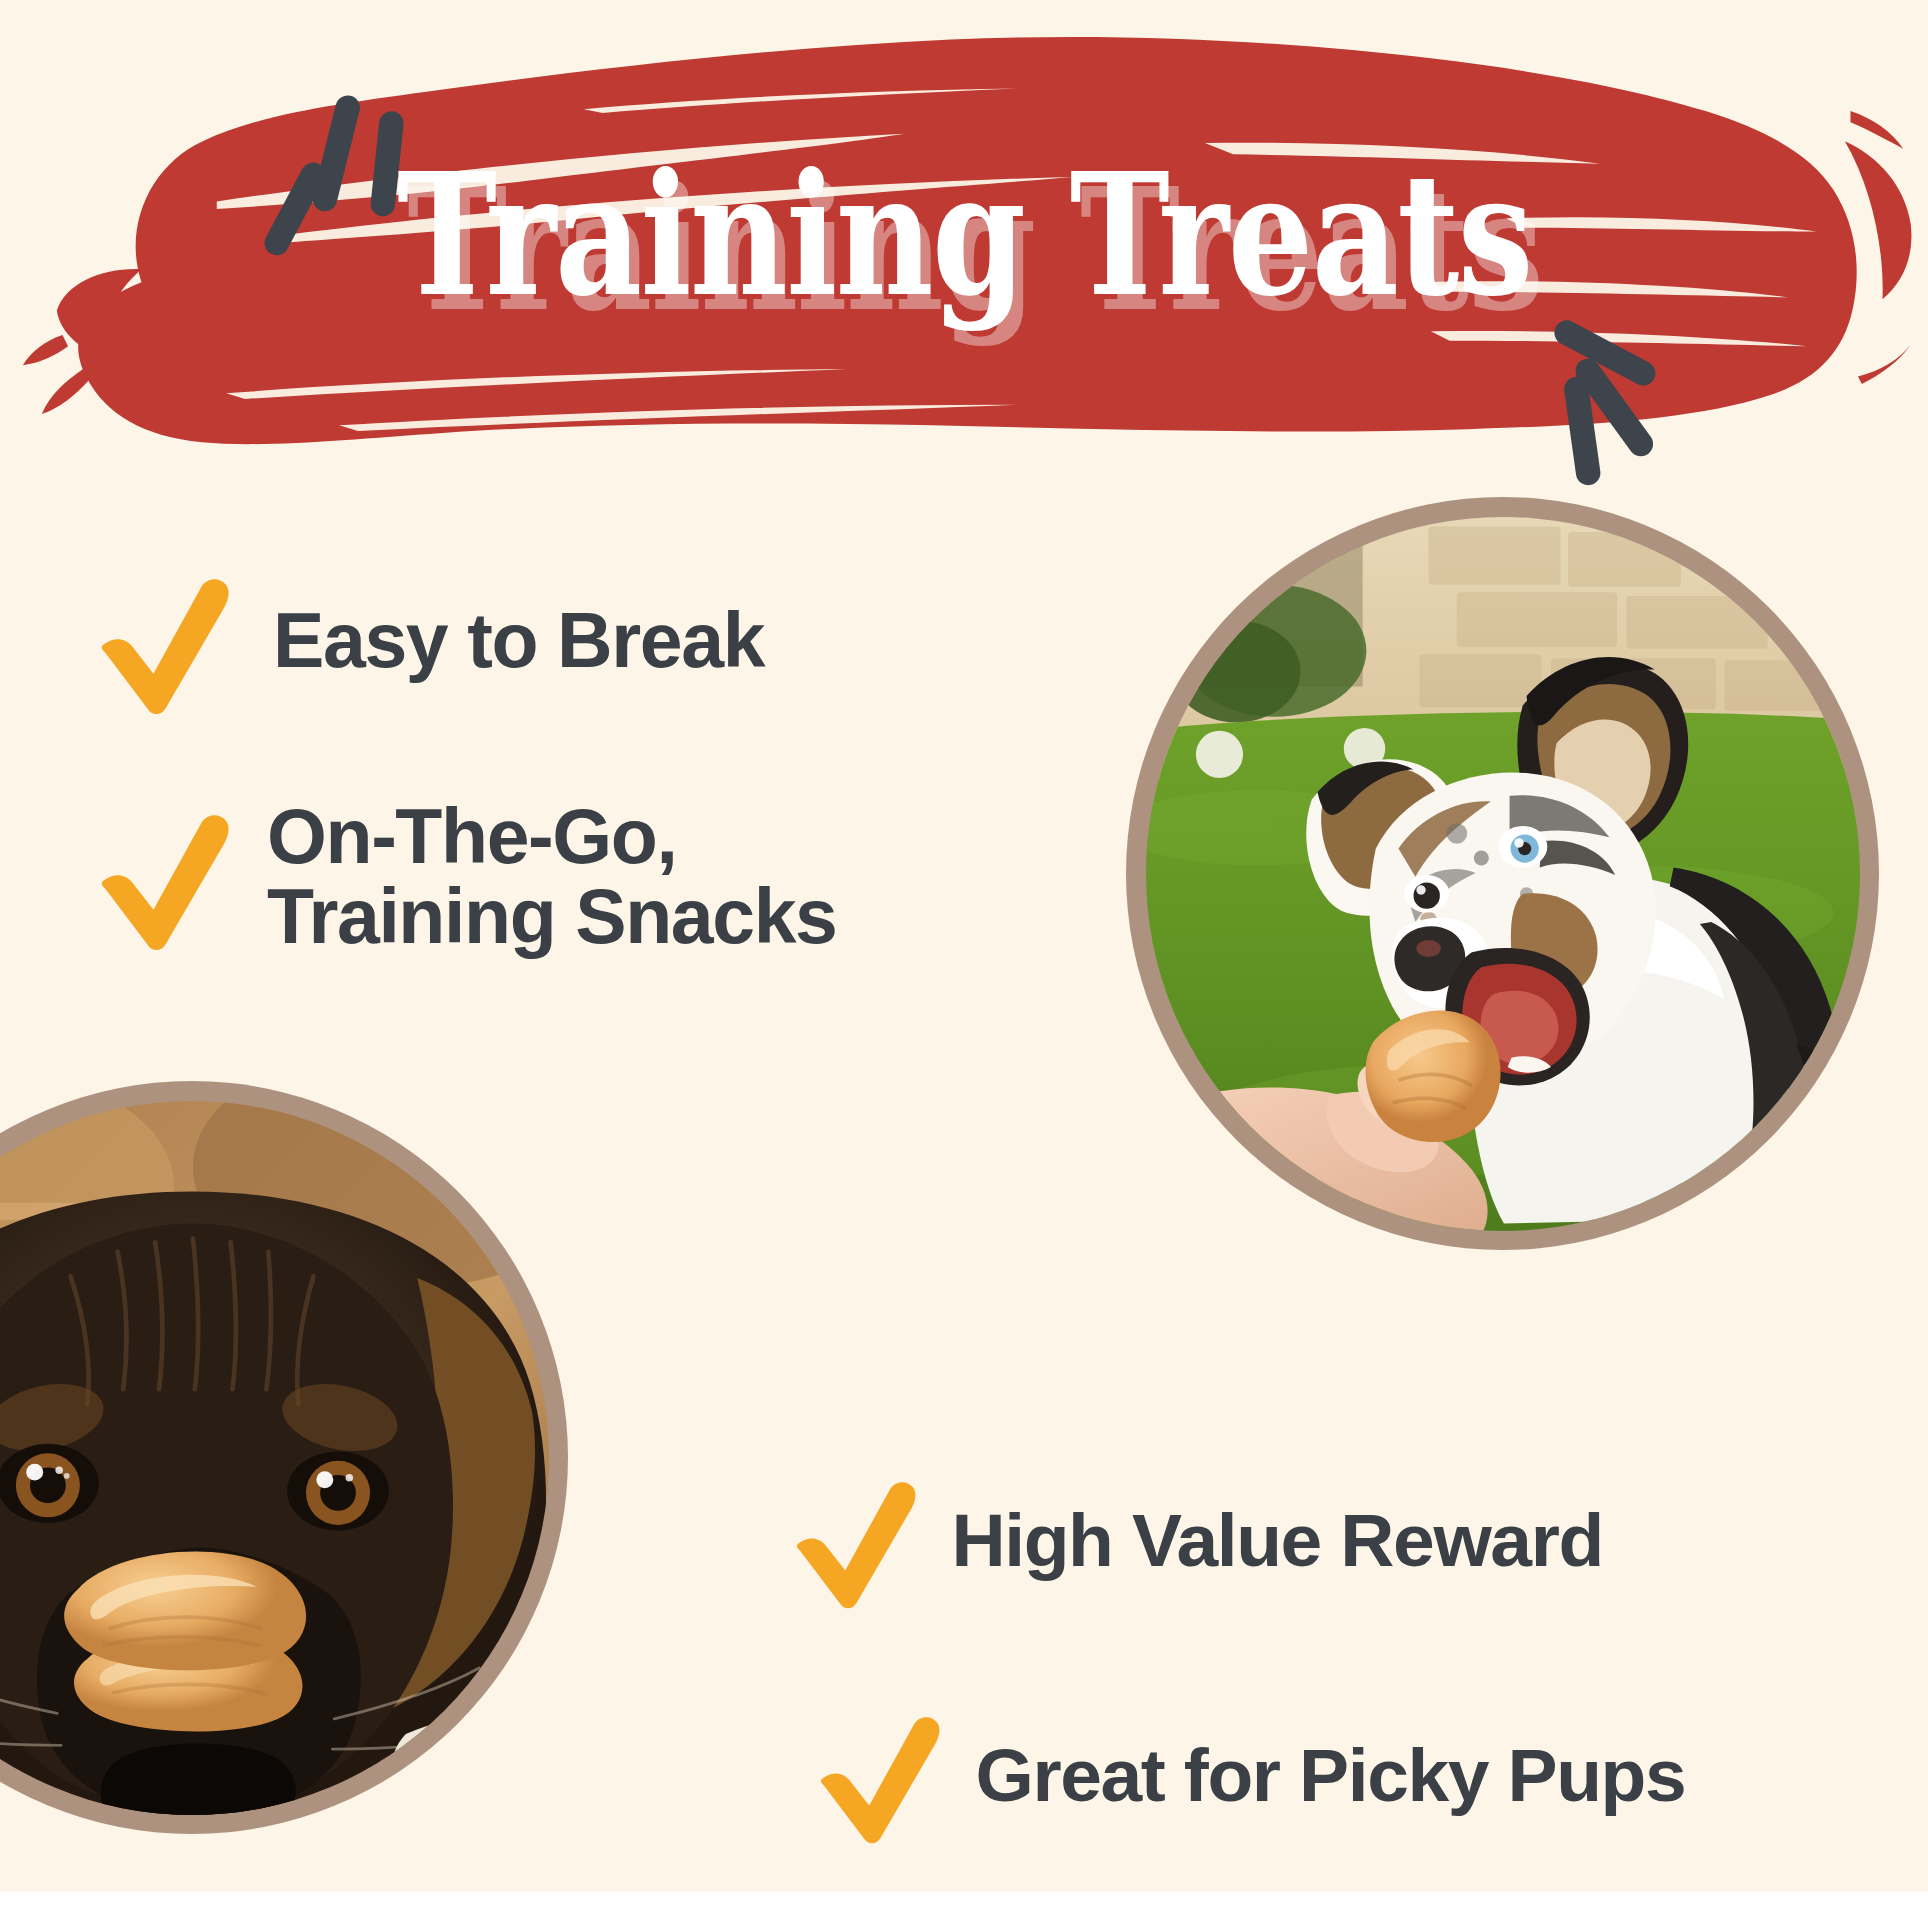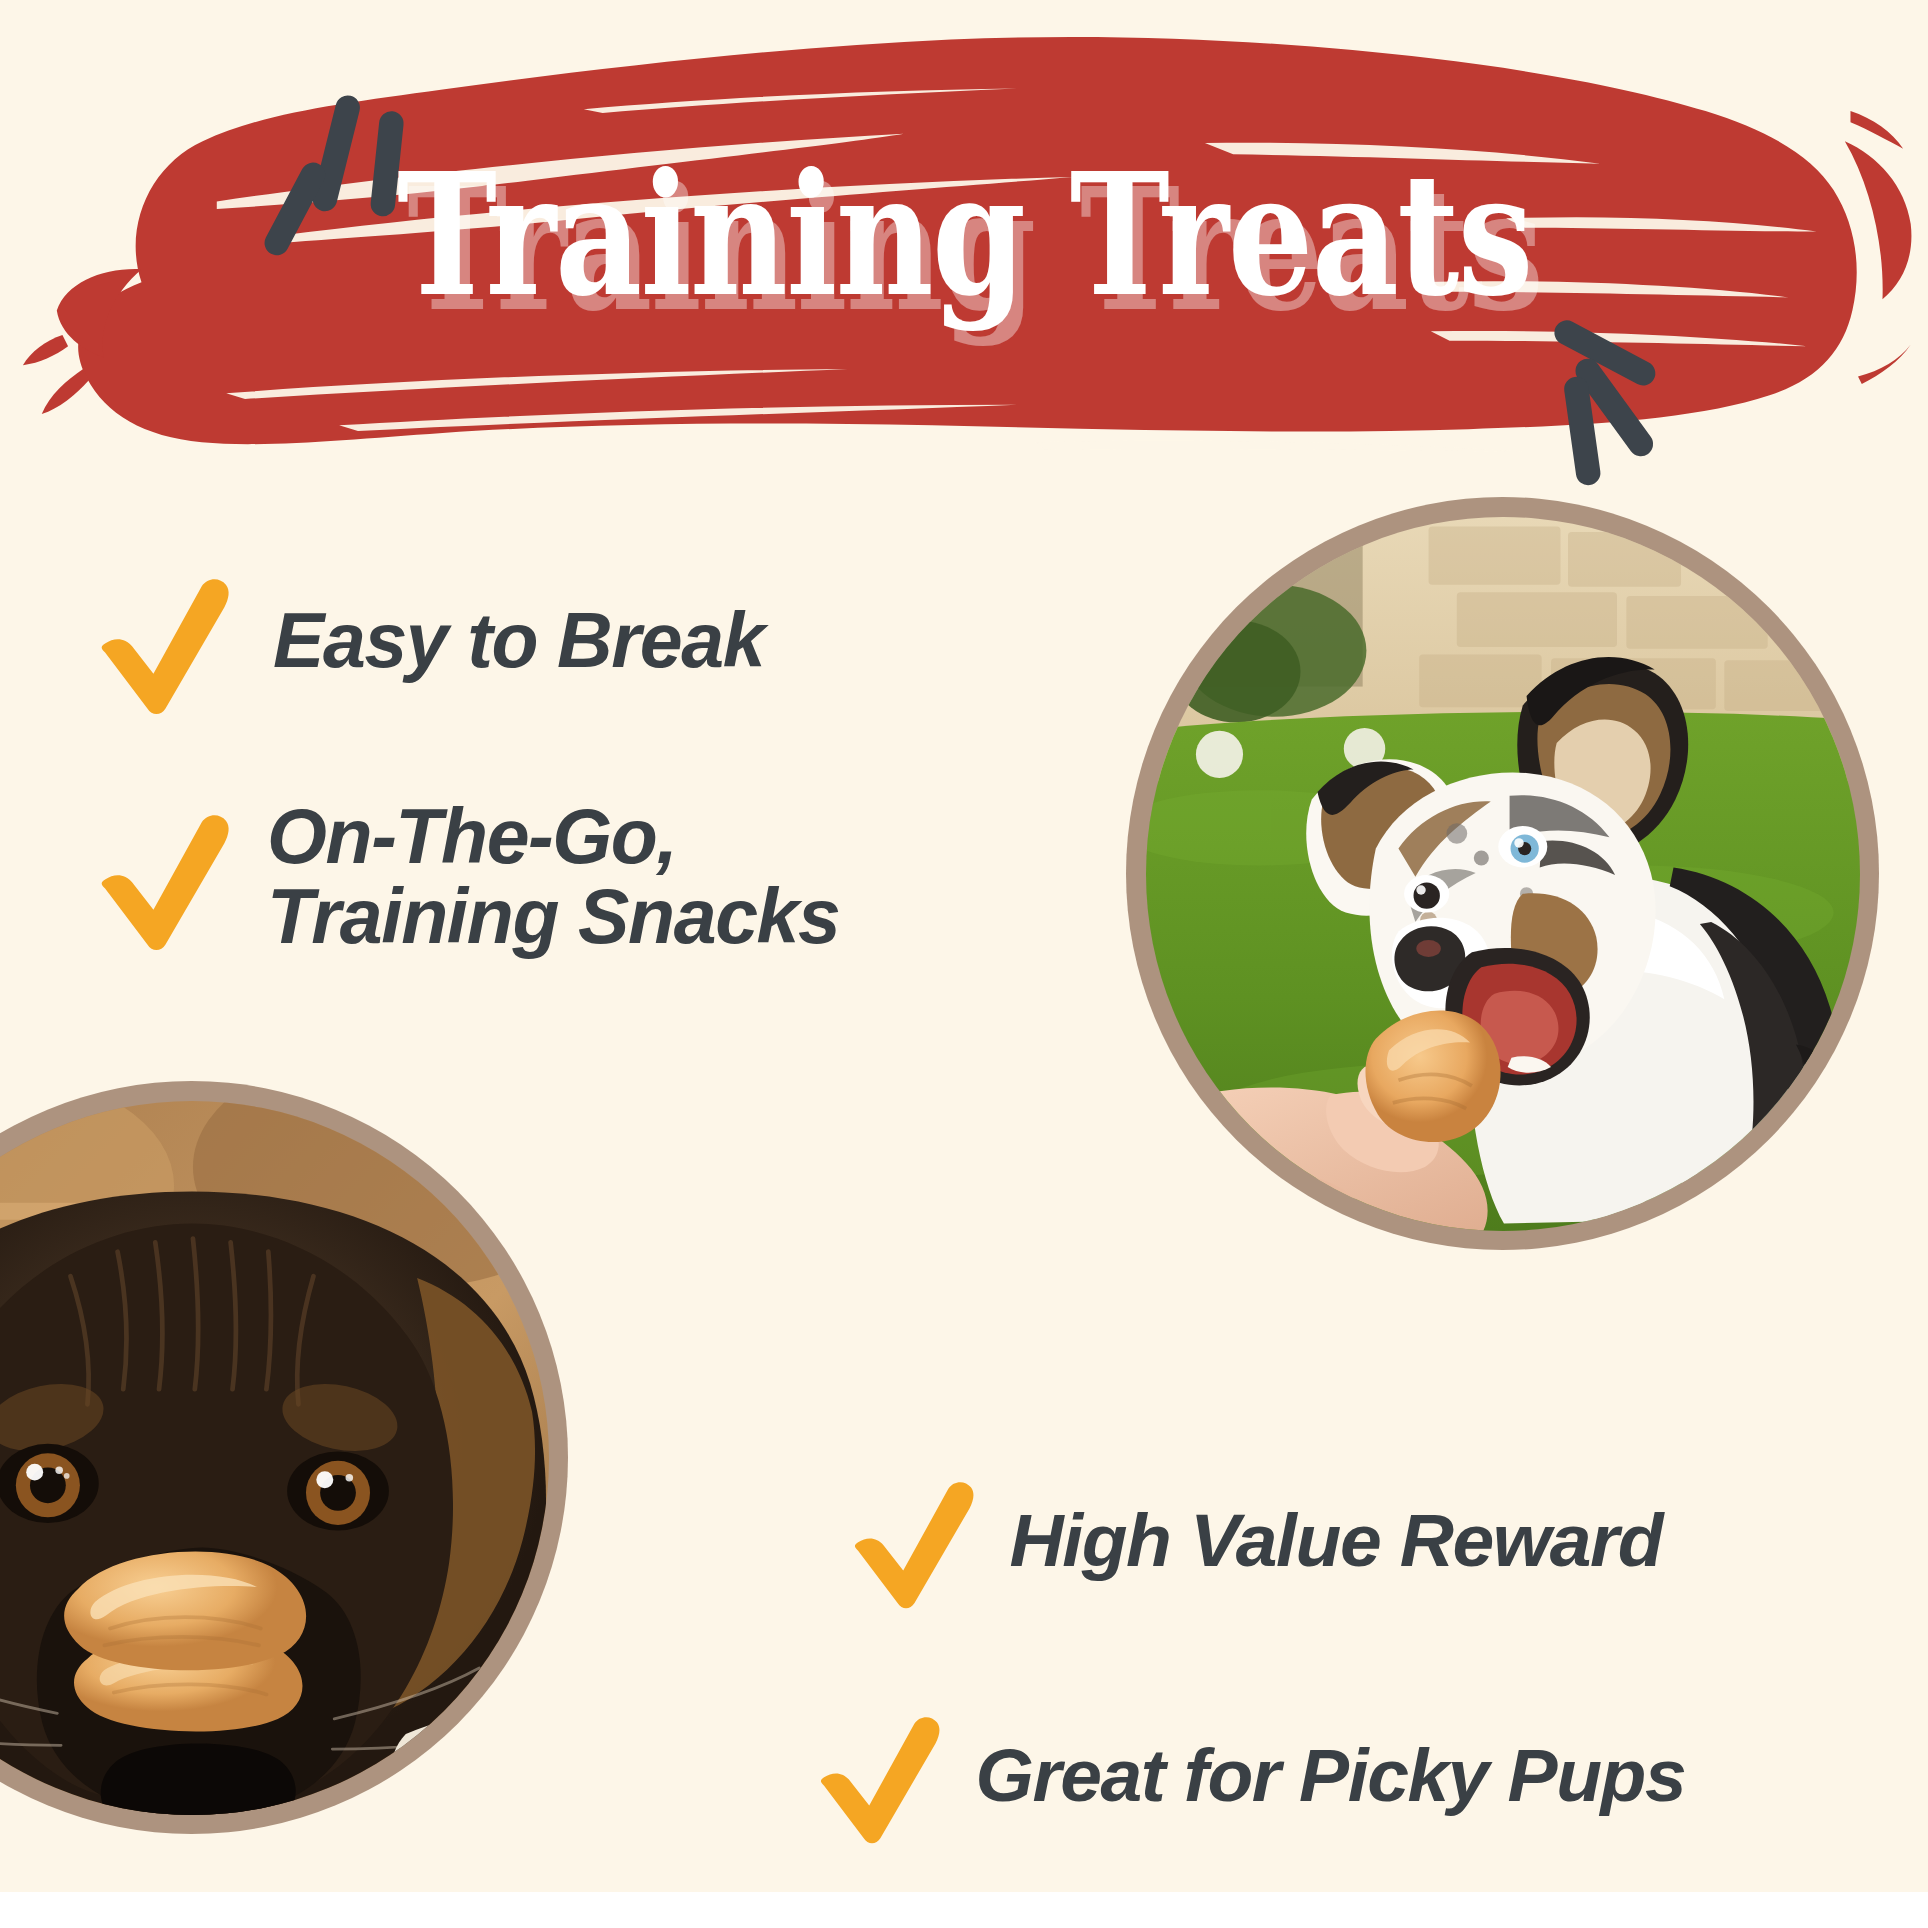--- a/index.html
+++ b/index.html
@@ -95,30 +95,29 @@
     display: block;
   }
   .feature-label {
     font-family: "Liberation Sans", sans-serif;
     font-weight: bold;
     font-size: 77px;
     line-height: 1.04;
     color: #3A4045;
     letter-spacing: -1.4px;
     white-space: pre-line;
-    font-style: italic;
   }
 
   #feature-1 { left: 90px;  top: 565px;  }
   #feature-1 .check-icon { width: 151px; height: 151px; margin-right: 32px; }
 
   #feature-2 { left: 90px;  top: 796px;  }
   #feature-2 .check-icon { width: 151px; height: 151px; margin-right: 26px; }
 
-  #feature-3 { left: 844px; top: 1469px; }
+  #feature-3 { left: 786px; top: 1469px; }
   #feature-3 .check-icon { width: 141px; height: 141px; margin-right: 24.5px; }
 
   #feature-4 { left: 810px; top: 1704px; }
   #feature-4 .check-icon { width: 141px; height: 141px; margin-right: 24.5px; }
 
   #feature-3 .feature-label, #feature-4 .feature-label { font-size: 75px; }
 </style>
 </head>
 <body>
 

